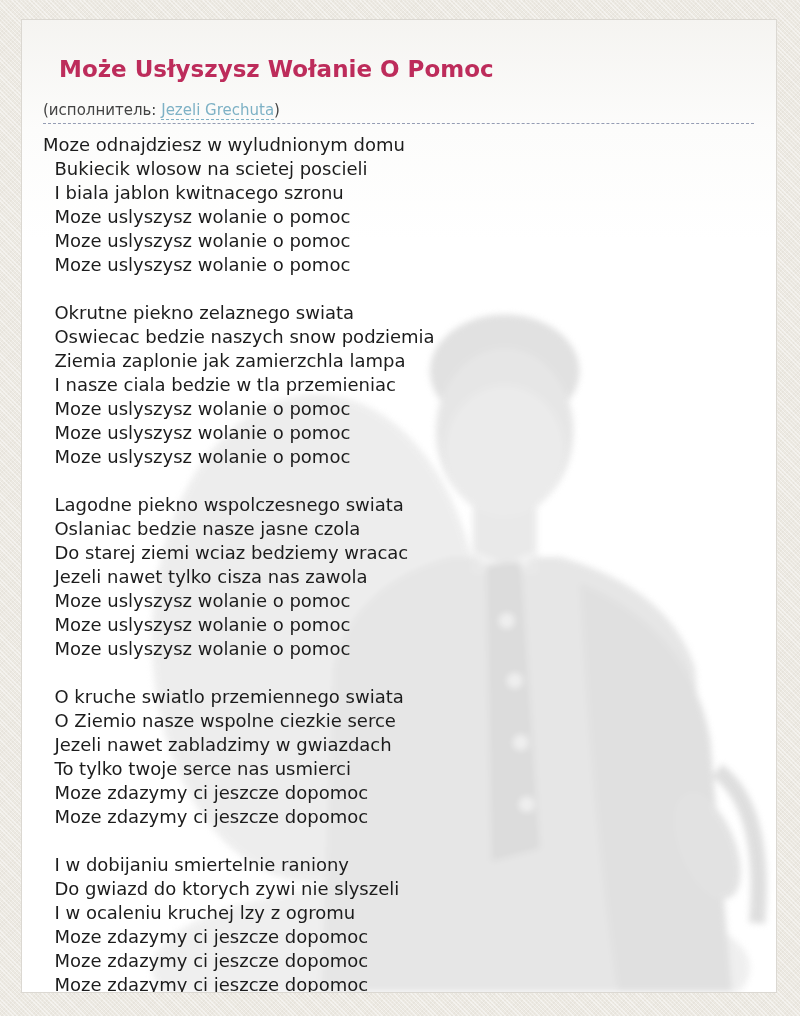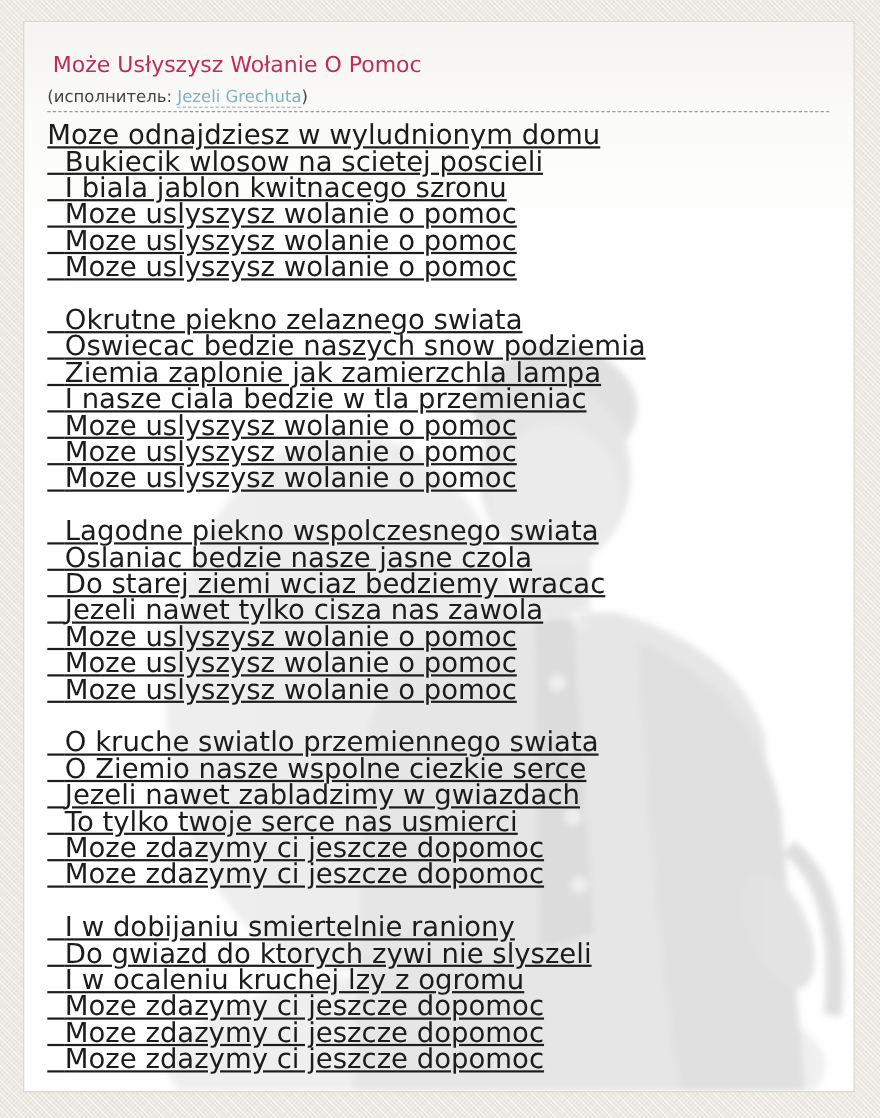--- a/index.html
+++ b/index.html
@@ -30,23 +30,23 @@
   .watermark svg{
     width:100%;height:100%;
     filter:blur(3px);
     opacity:.85;
   }
   .content{
     position:relative;z-index:1;
     padding:20px 22px 0 21px;
   }
   h1.title{
-    margin:5px;
-    font-size:20px;
-    font-weight:400;
+    margin:16px;
+    font-size:23px;
+    font-weight:700;
     line-height:27px;
     letter-spacing:0;
     color:var(--title,#bd2c5b);
   }
   .artist-line{
     margin-top:1px;
     font-size:15px;
     line-height:22px;
     color:var(--artist_label,#434343);
   }
@@ -56,25 +56,24 @@
     border-bottom:1px dashed var(--artist_link,#7db1c5);
     cursor:pointer;
   }
   .separator{
     height:0;
     margin-top:2px;
     border-bottom:1px dashed var(--separator,#959db4);
   }
   .lyrics{
     margin-top:9px;
-    font-size:25px;
+    font-size:18px;
     line-height:24px;
     color:var(--lyrics_text,#1c1c1c);
     white-space:pre-wrap;
-    text-decoration:underline;
   }
 </style>
 </head>
 <body>
 
 <div class="card">
 
   <div class="watermark">
     <svg viewBox="0 0 756 974" preserveAspectRatio="none" aria-hidden="true">
 

